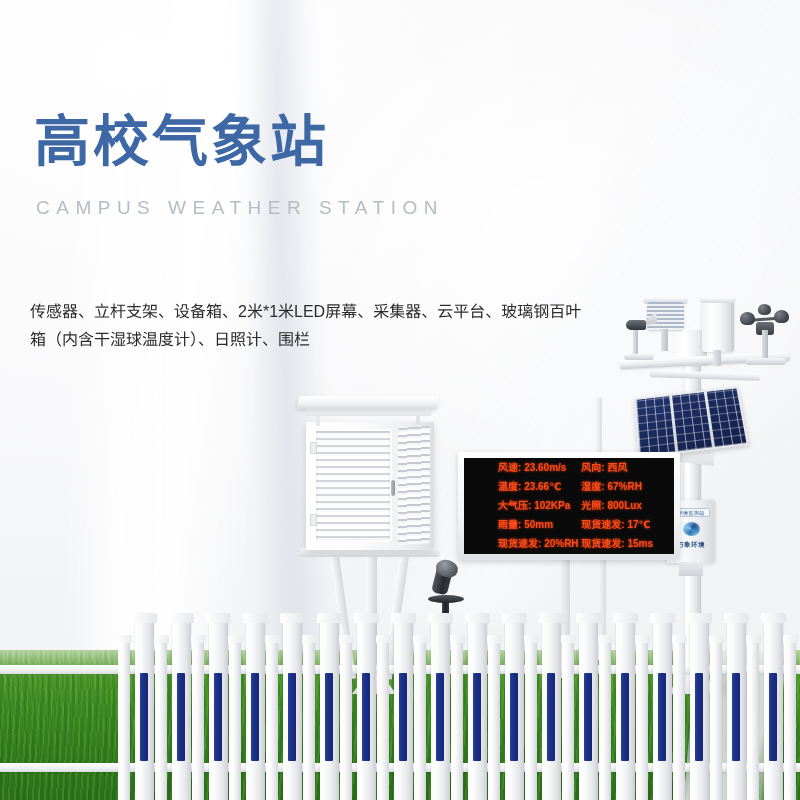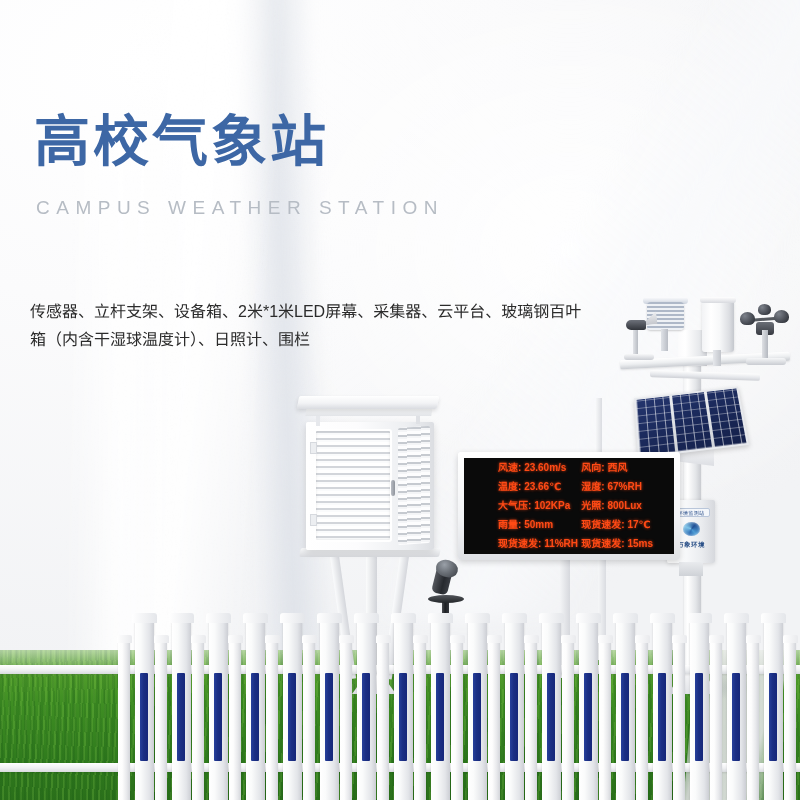--- a/index.html
+++ b/index.html
@@ -538,21 +538,21 @@
           <span class="led-cell l"><span>大气压:</span> <span>102KPa</span></span>
           <span class="led-cell r"><span>光照:</span> <span>800Lux</span></span>
         </div>
 
         <div class="led-row">
           <span class="led-cell l"><span>雨量:</span> <span>50mm</span></span>
           <span class="led-cell r"><span>现货速发:</span> <span>17℃</span></span>
         </div>
 
         <div class="led-row">
-          <span class="led-cell l"><span>现货速发:</span> <span>11%RH</span></span>
+          <span class="led-cell l"><span>现货速发:</span> <span>20%RH</span></span>
           <span class="led-cell r"><span>现货速发:</span> <span>15ms</span></span>
         </div>
 
       </div>
     </div>
   </div>
 
   <div class="shadow" style="left:330px; top:678px; width:96px; height:22px;"></div>
   <div class="stv-leg-l"></div>
   <div class="stv-leg-r"></div>

